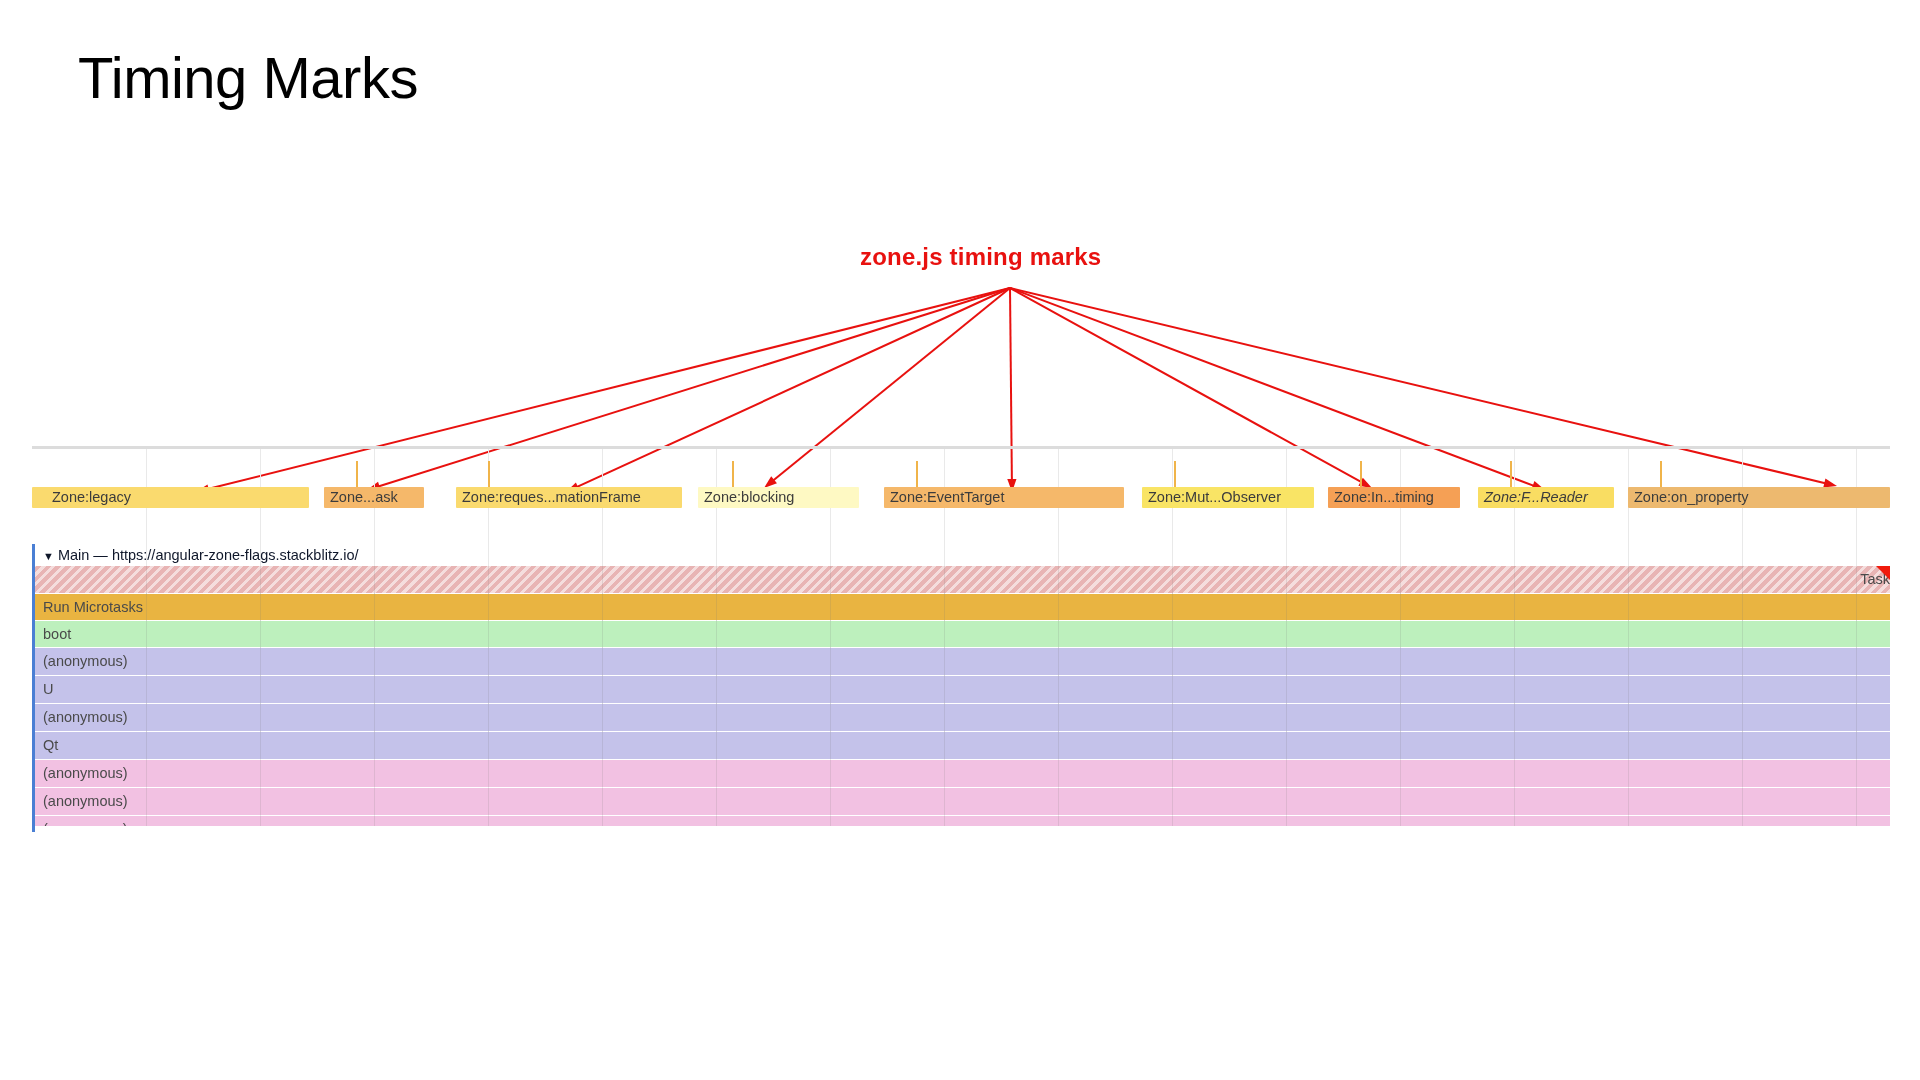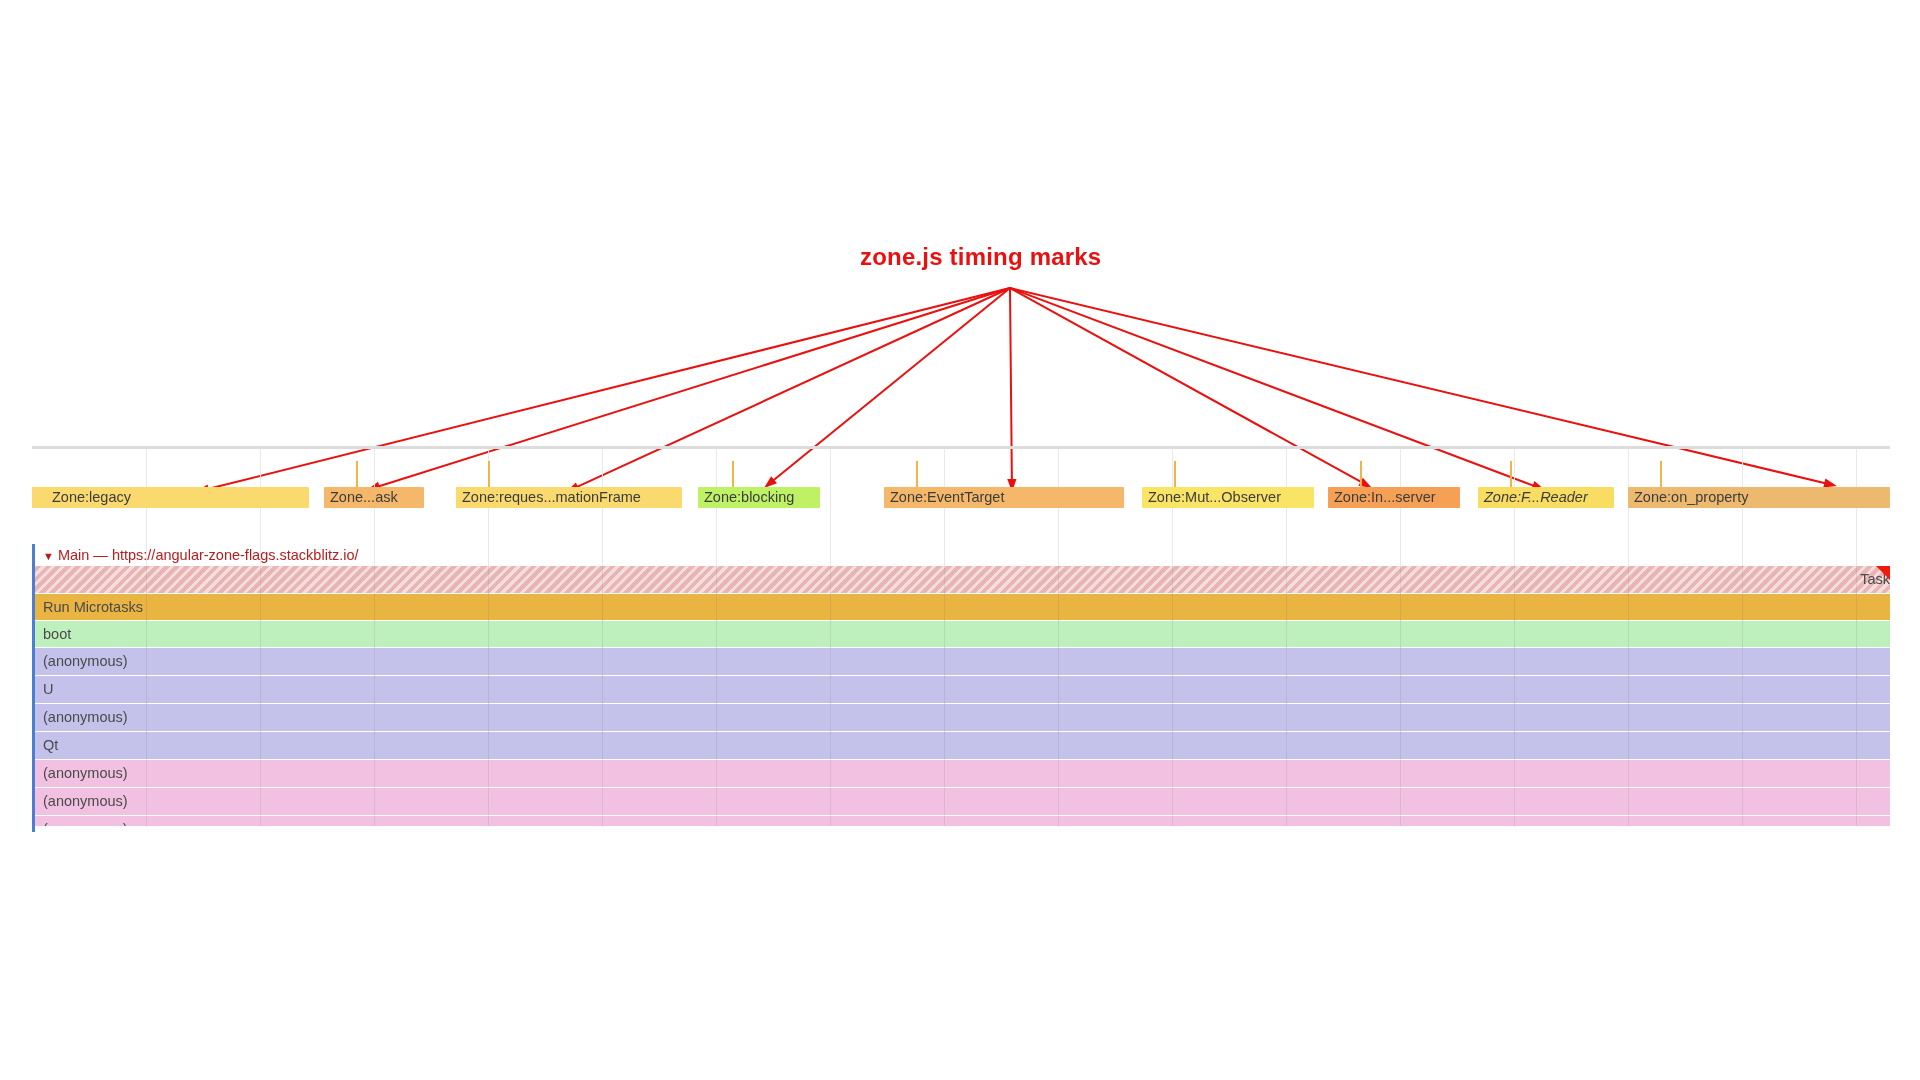--- a/index.html
+++ b/index.html
@@ -116,21 +116,21 @@
     height: 288px;
     overflow: hidden;
     border-left: 3px solid #4a7fd4;
   }
   #flame-header {
     position: absolute;
     left: 0; top: 0;
     width: 1855px; height: 22px;
     font-size: 14.5px;
     line-height: 22px;
-    color: #b91c1c;
+    color: #0f172a;
     padding-left: 8px;
     white-space: nowrap;
     background: #ffffff;
   }
   #flame-header .caret { font-size: 11px; margin-right: 4px; }
   .flame-row {
     position: absolute;
     left: 0;
     width: 1855px;
     font-size: 14.5px;
@@ -167,20 +167,21 @@
     position: absolute;
     left: 0; bottom: 0; width: 1858px; height: 6px;
     background: #ffffff;
   }
 </style>
 </head>
 <body>
 
 <div id="slide">
 
+  <div id="slide-title">Timing Marks</div>
 
   <div id="annotation-label">zone.js timing marks</div>
 
   <svg id="annotation-arrows" viewBox="0 0 1920 1080" width="1920" height="1080">
       <line x1="1010" y1="288" x2="206.6700235850108" y2="489.32594003520614" stroke="#e8110f" stroke-width="2"></line>
       <polygon points="196,492 207.49178461518989,484.37773745151185 209.72827113119928,493.30175717715724" fill="#e8110f"></polygon>
       <line x1="1010" y1="288" x2="377.4943309493205" y2="486.70318063489464" stroke="#e8110f" stroke-width="2"></line>
       <polygon points="367,490 378.0237212056075,481.71522053515963 380.78106103824103,490.49229732913676" fill="#e8110f"></polygon>
       <line x1="1010" y1="288" x2="575.9954452835965" y2="487.40749811294216" stroke="#e8110f" stroke-width="2"></line>
       <polygon points="566,492 575.8922981823898,482.3925842876095 579.7332997606563,490.752411252072" fill="#e8110f"></polygon>
@@ -227,24 +228,24 @@
           <div class="mark-tick" style="left: 884px; background: rgb(240, 180, 74);"></div>
           <div class="mark-tick" style="left: 1142px; background: rgb(240, 180, 74);"></div>
           <div class="mark-tick" style="left: 1328px; background: rgb(240, 180, 74);"></div>
           <div class="mark-tick" style="left: 1478px; background: rgb(240, 180, 74);"></div>
           <div class="mark-tick" style="left: 1628px; background: rgb(240, 180, 74);"></div>
         </div>
       <div class="mark-row" id="mark-row-0">
           <div class="mark-bar" style="left: 0px; width: 277px; background: rgb(250, 218, 110); padding-left: 20px;">Zone:legacy</div>
           <div class="mark-bar" style="left: 292px; width: 100px; background: rgb(245, 184, 106);">Zone...ask</div>
           <div class="mark-bar" style="left: 424px; width: 226px; background: rgb(250, 218, 110);">Zone:reques...mationFrame</div>
-          <div class="mark-bar" style="left: 666px; width: 122px; background: #bef264;">Zone:blocking</div>
+          <div class="mark-bar" style="left: 666px; width: 161px; background: #fef9c3;">Zone:blocking</div>
           <div class="mark-bar" style="left: 852px; width: 240px; background: rgb(245, 184, 106);">Zone:EventTarget</div>
           <div class="mark-bar" style="left: 1110px; width: 172px; background: rgb(249, 228, 101);">Zone:Mut...Observer</div>
-          <div class="mark-bar" style="left: 1296px; width: 132px; background: rgb(245, 160, 85);">Zone:In...server</div>
+          <div class="mark-bar" style="left: 1296px; width: 132px; background: rgb(245, 160, 85);">Zone:In...timing</div>
           <div class="mark-bar" style="left: 1446px; width: 136px; background: rgb(249, 221, 98); font-style: italic;">Zone:F...Reader</div>
           <div class="mark-bar" style="left: 1596px; width: 262px; background: rgb(237, 185, 111);">Zone:on_property</div>
         </div>
     </div>
 
     <div id="flame-chart">
       <div id="flame-header">
         <span class="caret">▼</span><span>Main — https://angular-zone-flags.stackblitz.io/</span>
       </div>
       <div id="flame-rows">

